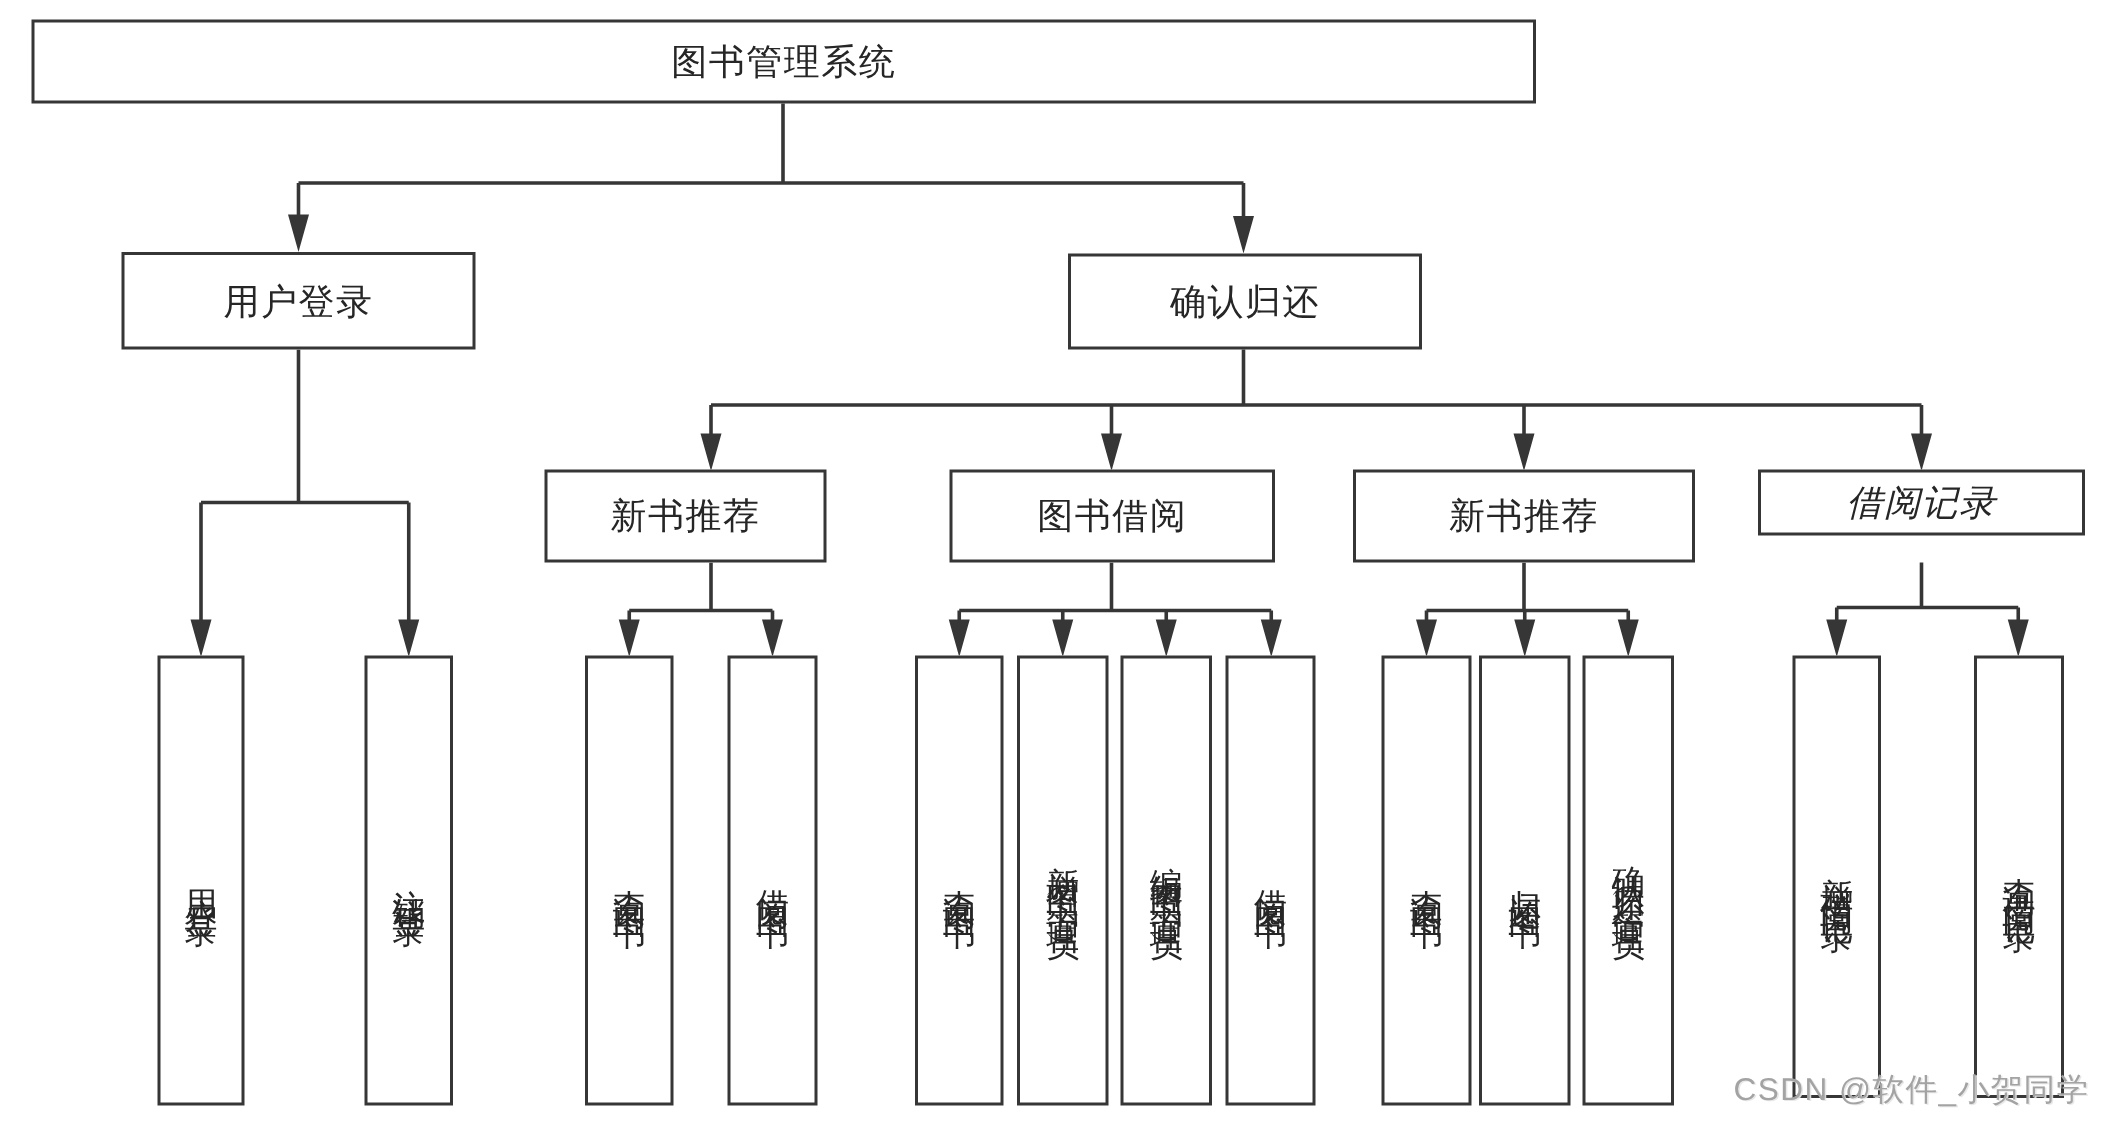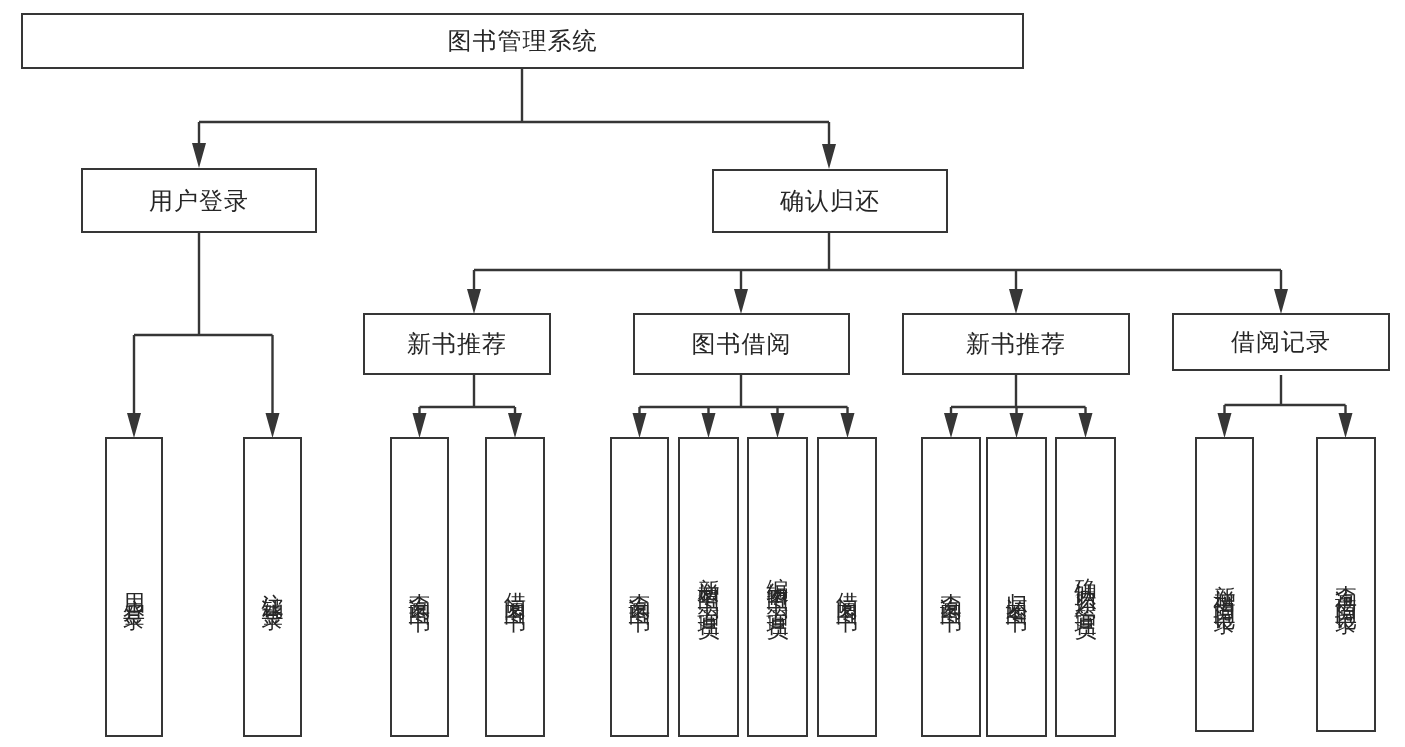--- a/index.html
+++ b/index.html
@@ -102,21 +102,21 @@
 
   <div class="node hbox" style="left:363px;top:313px;width:188px;height:62px;">
     <span>新书推荐</span>
   </div>
   <div class="node hbox" style="left:633px;top:313px;width:217px;height:62px;">
     <span>图书借阅</span>
   </div>
   <div class="node hbox" style="left:902px;top:313px;width:228px;height:62px;">
     <span>新书推荐</span>
   </div>
-  <div class="node hbox" style="left:1172px;top:313px;width:218px;height:58px;">
+  <div class="node hbox" style="left:1172px;top:313px;width:218px;height:44px;font-style:italic;">
     <span>借阅记录</span>
   </div>
 
   <div class="node vbox" style="left:105px;top:437px;width:58px;height:300px;">
     <span class="vtext">用户登录</span>
   </div>
   <div class="node vbox" style="left:243px;top:437px;width:59px;height:300px;">
     <span class="vtext">注销登录</span>
   </div>
 
@@ -150,14 +150,15 @@
     <span class="vtext">确认归还（管理员）</span>
   </div>
 
   <div class="node vbox" style="left:1195px;top:437px;width:59px;height:295px;">
     <span class="vtext">新增借阅记录</span>
   </div>
   <div class="node vbox" style="left:1316px;top:437px;width:60px;height:295px;">
     <span class="vtext">查询借阅记录</span>
   </div>
 
+  <div class="watermark">CSDN @软件_小贺同学</div>
 
 </div>
 
 </body></html>

